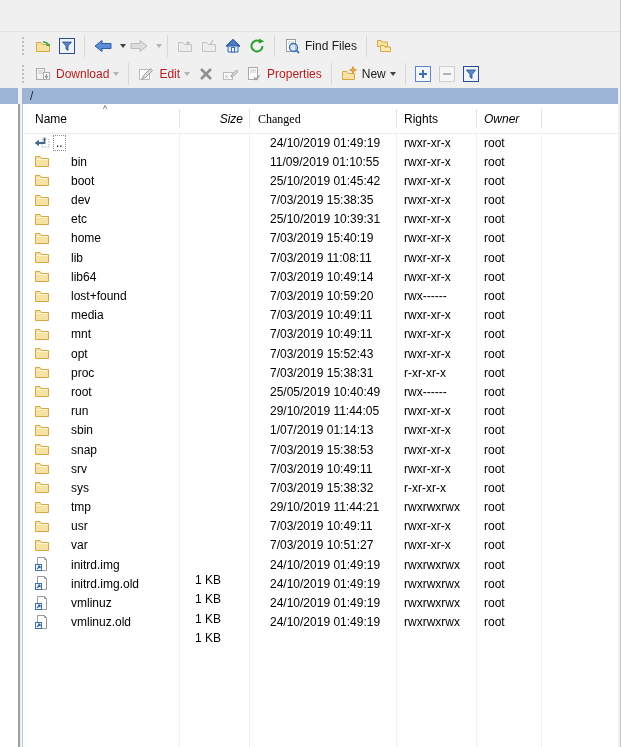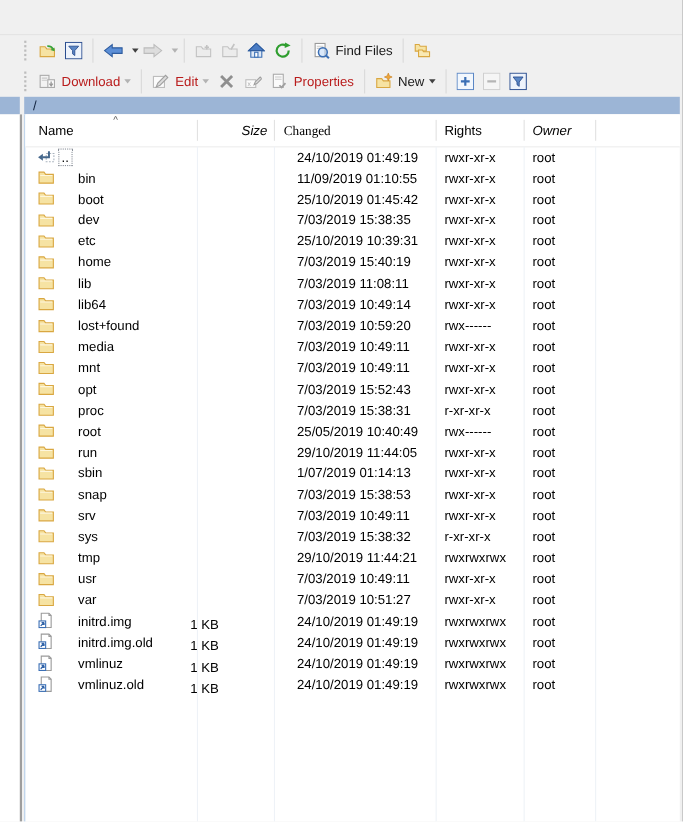--- a/index.html
+++ b/index.html
@@ -49,21 +49,21 @@
 
   .rows{position:absolute;left:0;top:29px;right:0;bottom:0;overflow:hidden;}
   .colline{position:absolute;top:0;bottom:0;width:1px;background:#eef2f7;}
   .cl1{left:156px;}.cl2{left:226px;}.cl3{left:373px;}.cl4{left:453px;}.cl5{left:518px;}
 
   .row{position:relative;height:19.2px;}
   .cell-icon{position:absolute;left:11px;top:1px;width:16px;height:16px;}
   .cell-icon svg{display:block;}
   .cell-name{position:absolute;left:48px;top:2.5px;white-space:nowrap;}
   .row.focused .cell-name{outline:1px dotted #8a9099;padding:0 2px;left:31px;}
-  .cell-size{position:absolute;left:150px;top:6px;width:70px;text-align:left;white-space:nowrap;}
+  .cell-size{position:absolute;left:150px;top:18px;width:70px;text-align:center;white-space:nowrap;}
   .cell-changed{position:absolute;left:231px;top:2.5px;white-space:nowrap;margin-left:16px;}
   .cell-rights{position:absolute;left:381px;top:2.5px;white-space:nowrap;text-align:center;}
   .cell-owner{position:absolute;left:461px;top:2.5px;white-space:nowrap;}
 </style>
 </head>
 <body>
 
 <div class="window">
   <div class="top-space"></div>
 

